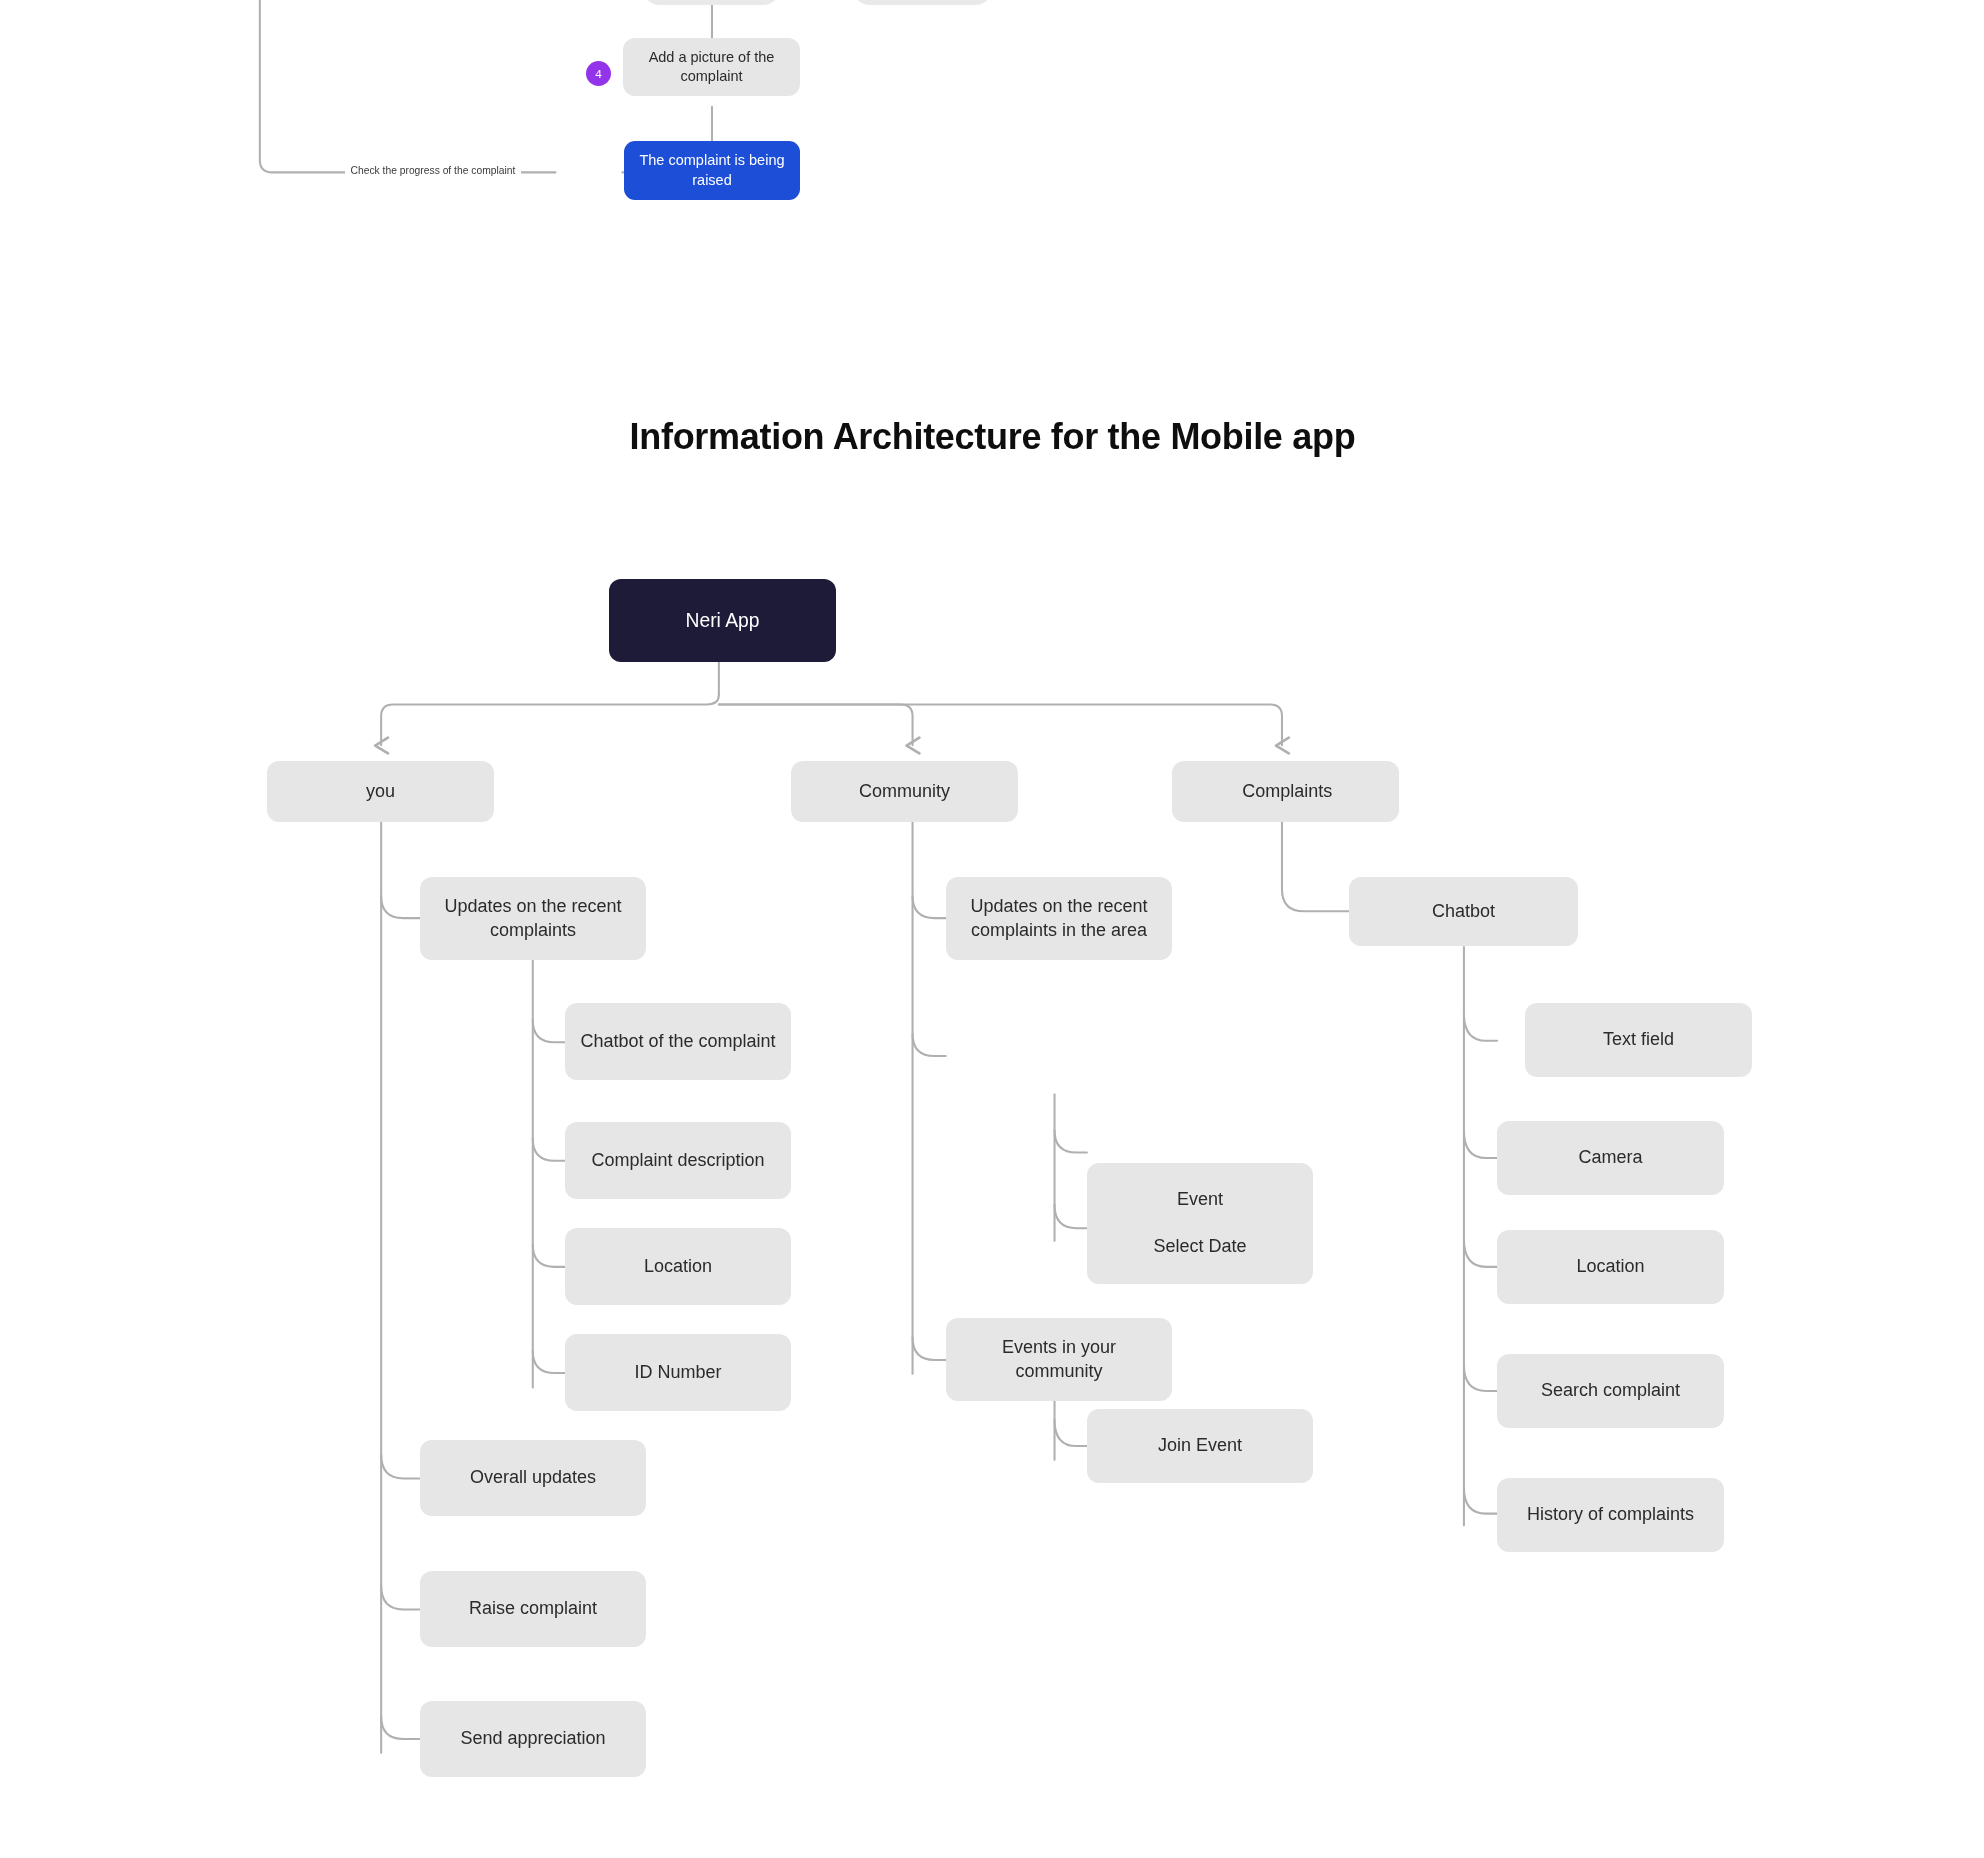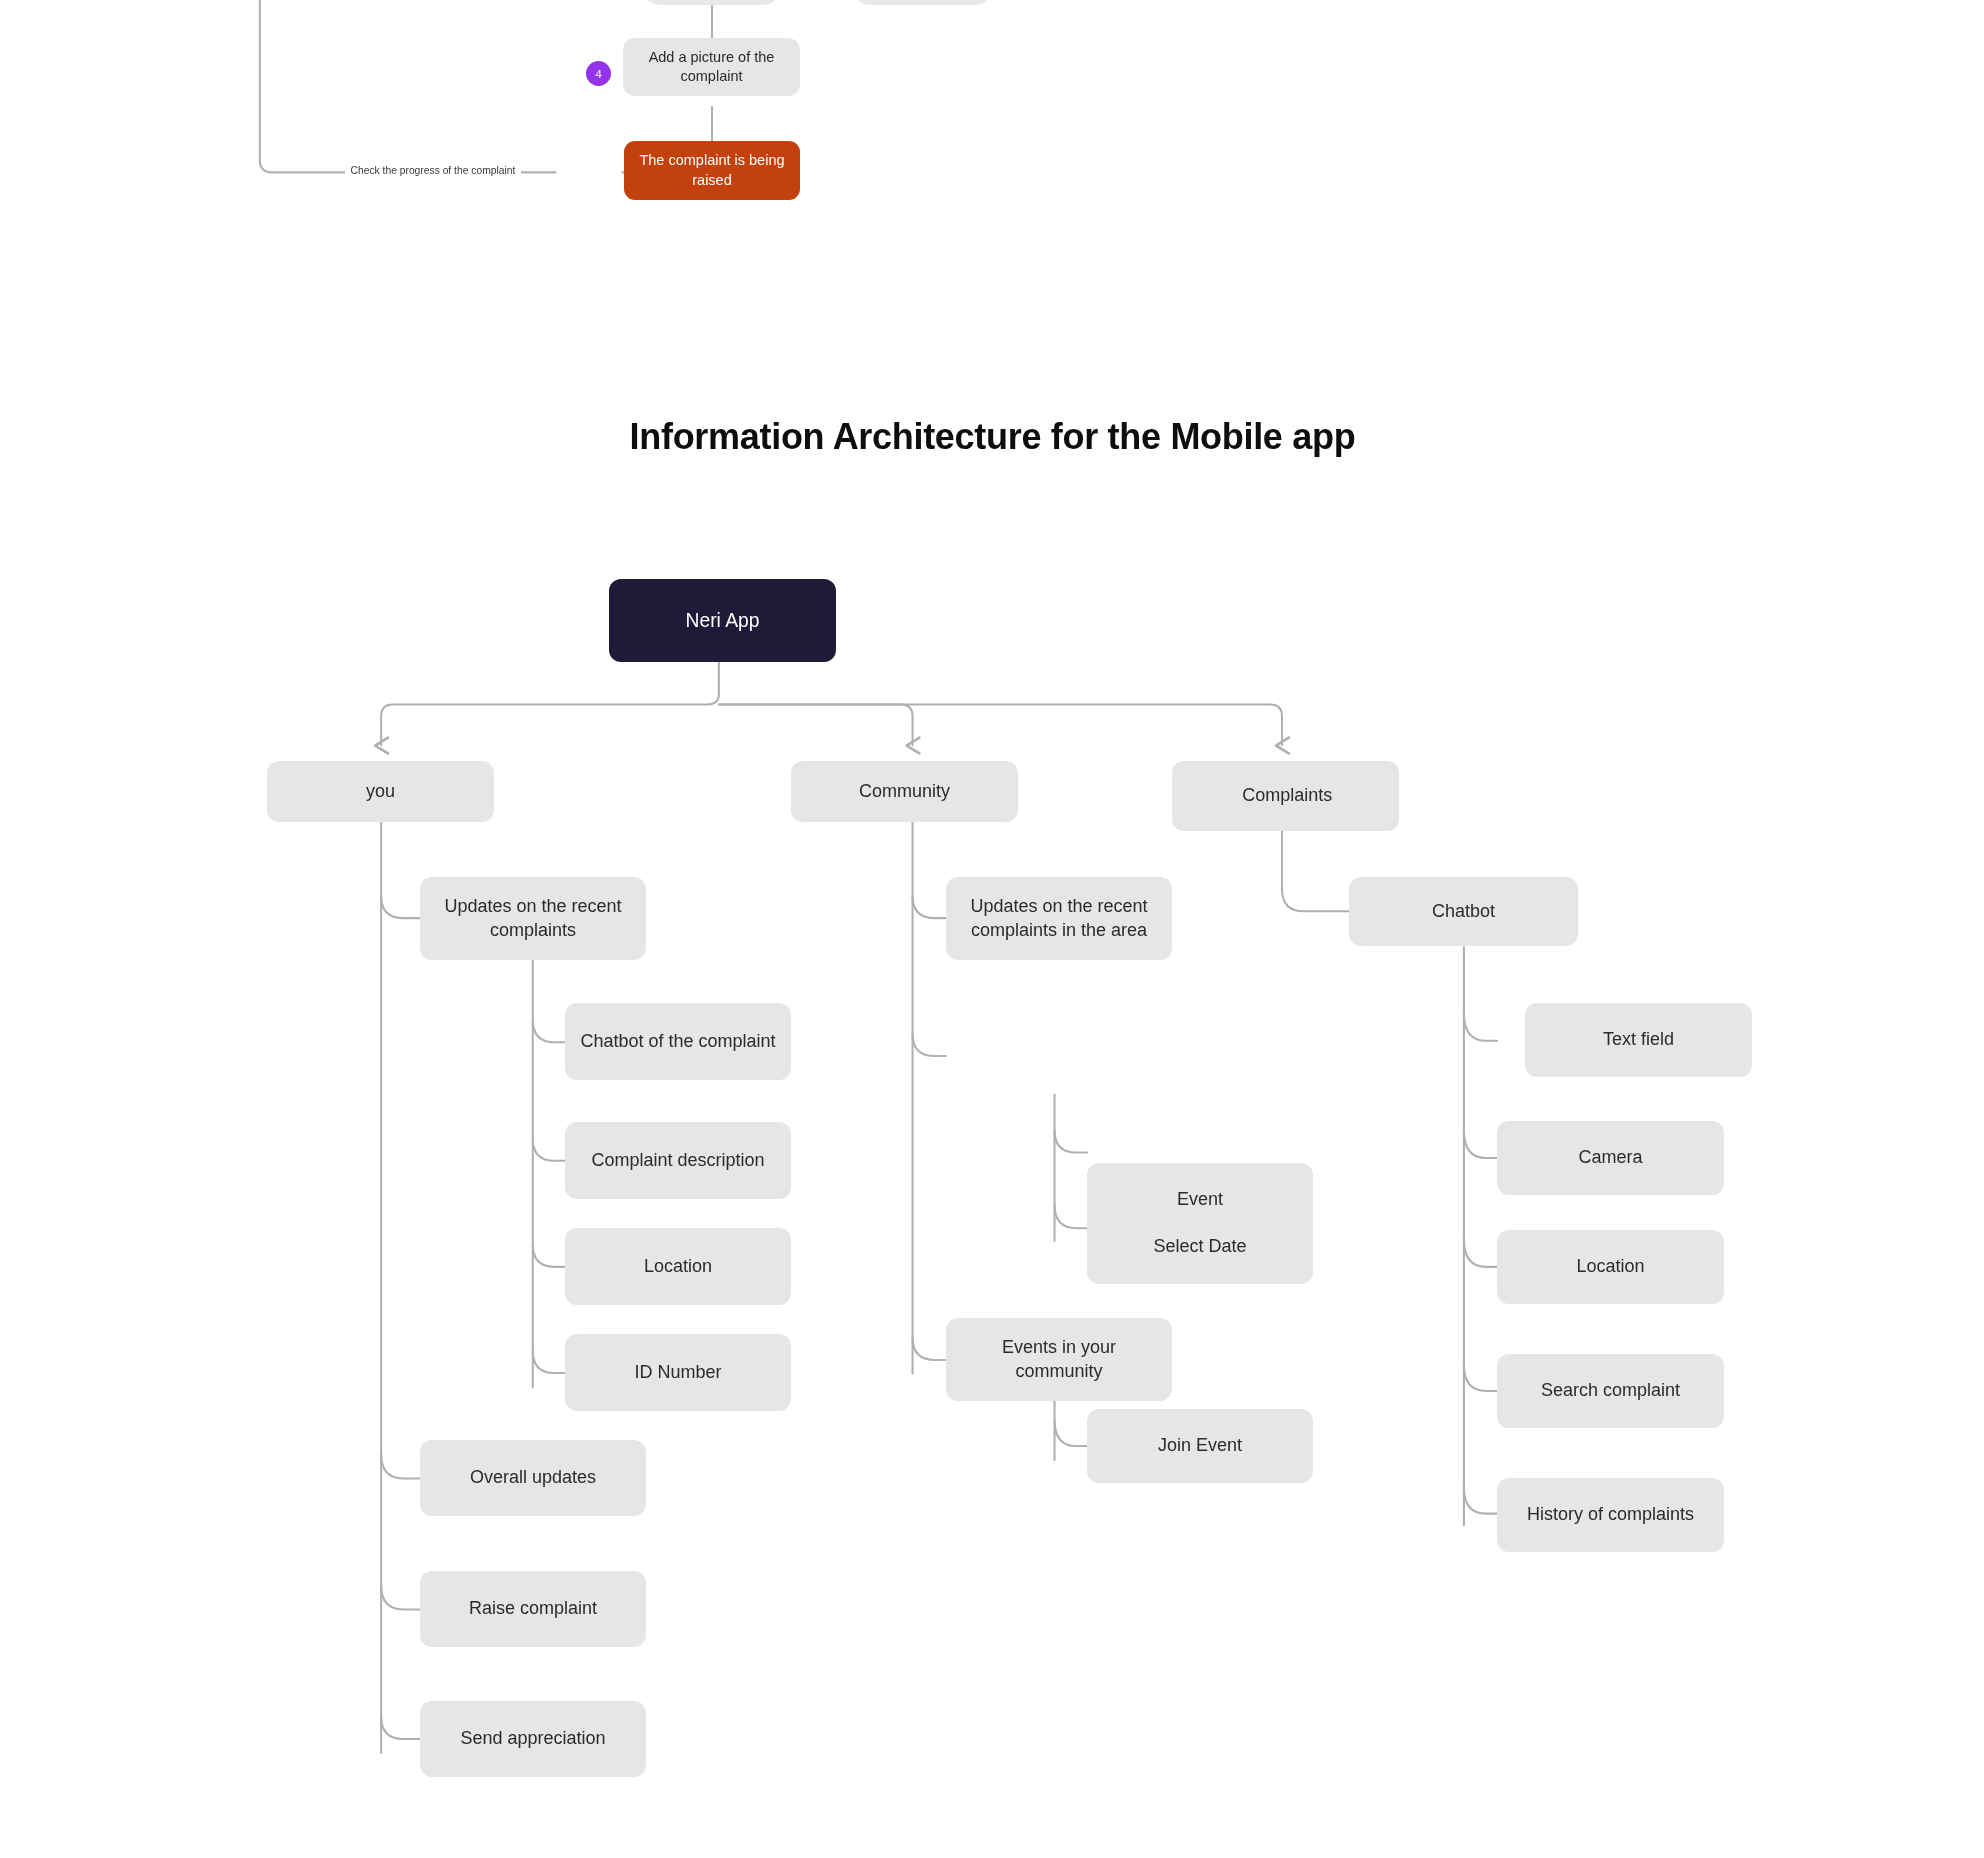--- a/index.html
+++ b/index.html
@@ -41,21 +41,21 @@
     font-size: 18px;
     line-height: 1.33;
     padding: 4.1px 12.4px;
     z-index: 3;
   }
   .node.dark {
     background: #1d1b38;
     color: #ffffff;
   }
   .node.black {
-    background: #c2410c;
+    background: #1d4ed8;
     color: #ffffff;
     border-radius: 11px;
   }
   .node .label { display: block; }
 
   
   .frag {
     position: absolute;
     box-sizing: border-box;
     background: #e9e9e9;
@@ -191,21 +191,21 @@
   </div>
 
   <div class="node" style="left:267px; top:761px; width:227px; height:61px;">
     <span class="label">you</span>
   </div>
 
   <div class="node" style="left:791px; top:761px; width:227px; height:61px;">
     <span class="label">Community</span>
   </div>
 
-  <div class="node" style="left:1172px; top:761px; width:227px; height:70px;padding-left:16px;">
+  <div class="node" style="left:1172px; top:761px; width:227px; height:61px;padding-left:16px;">
     <span class="label">Complaints</span>
   </div>
 
   <div class="node" style="left:420px; top:877px; width:226px; height:83px;">
     <span class="label">Updates on the recent complaints</span>
   </div>
 
   <div class="node" style="left:420px; top:1440px; width:226px; height:76px;">
     <span class="label">Overall updates</span>
   </div>

